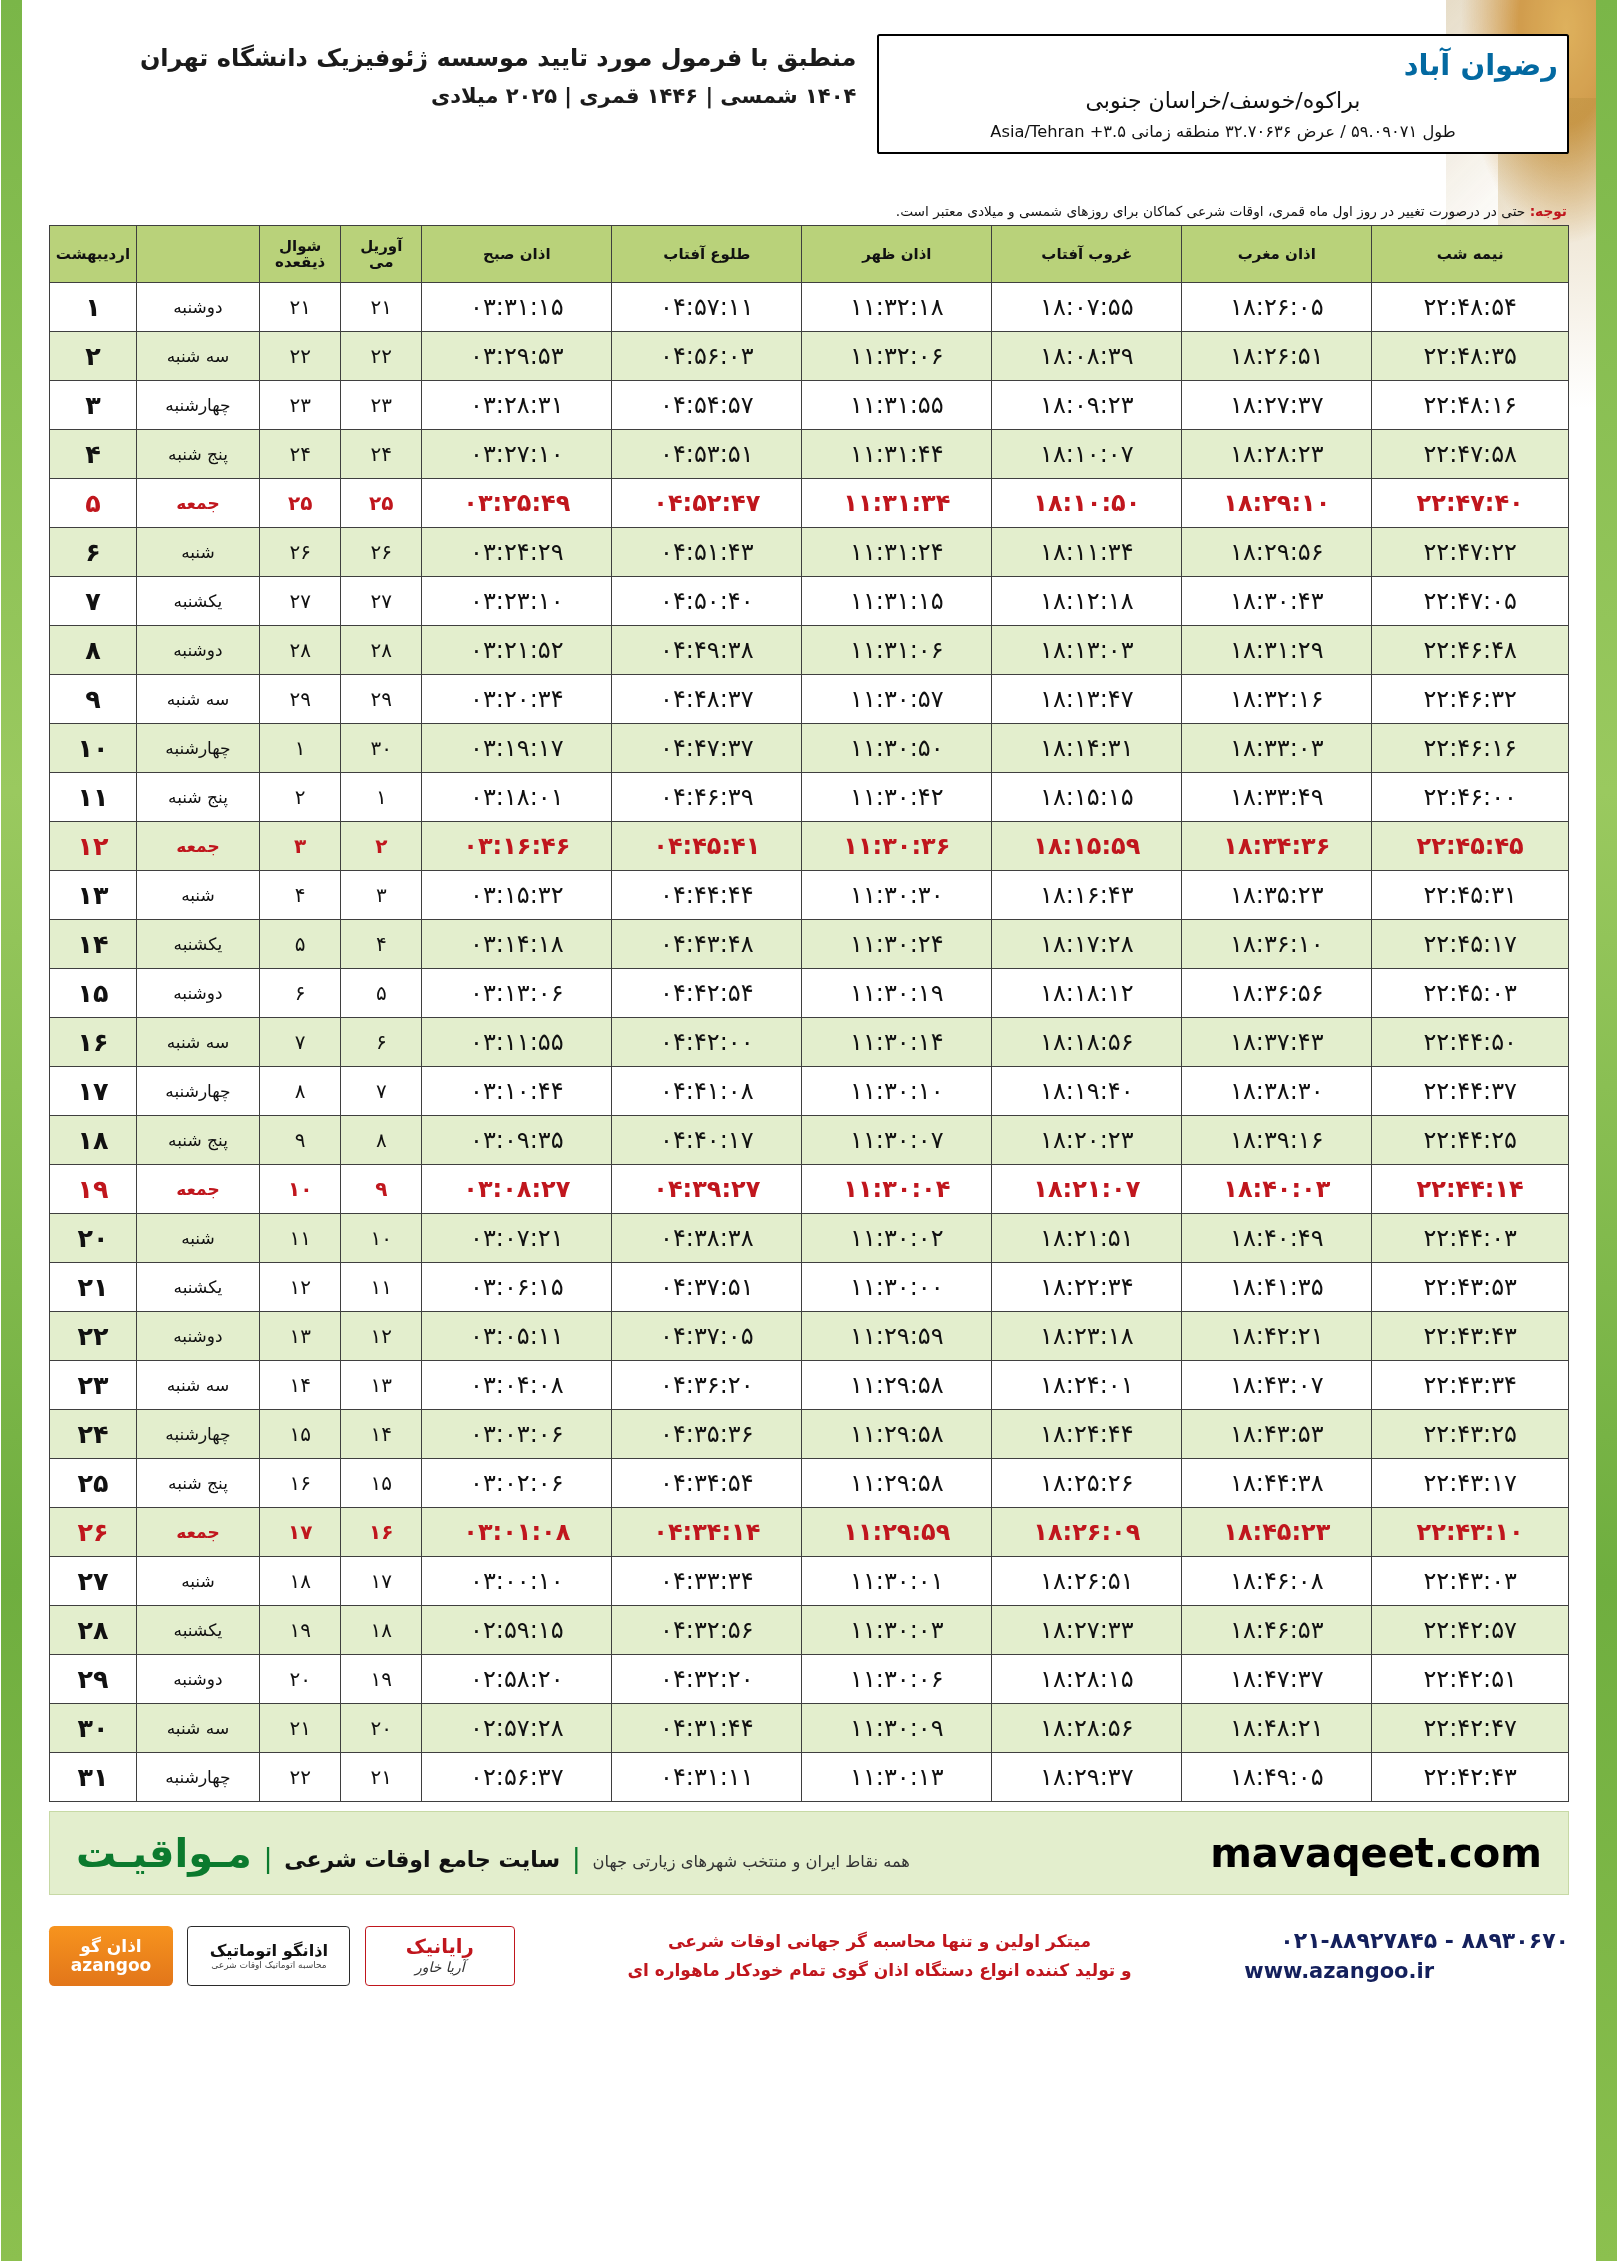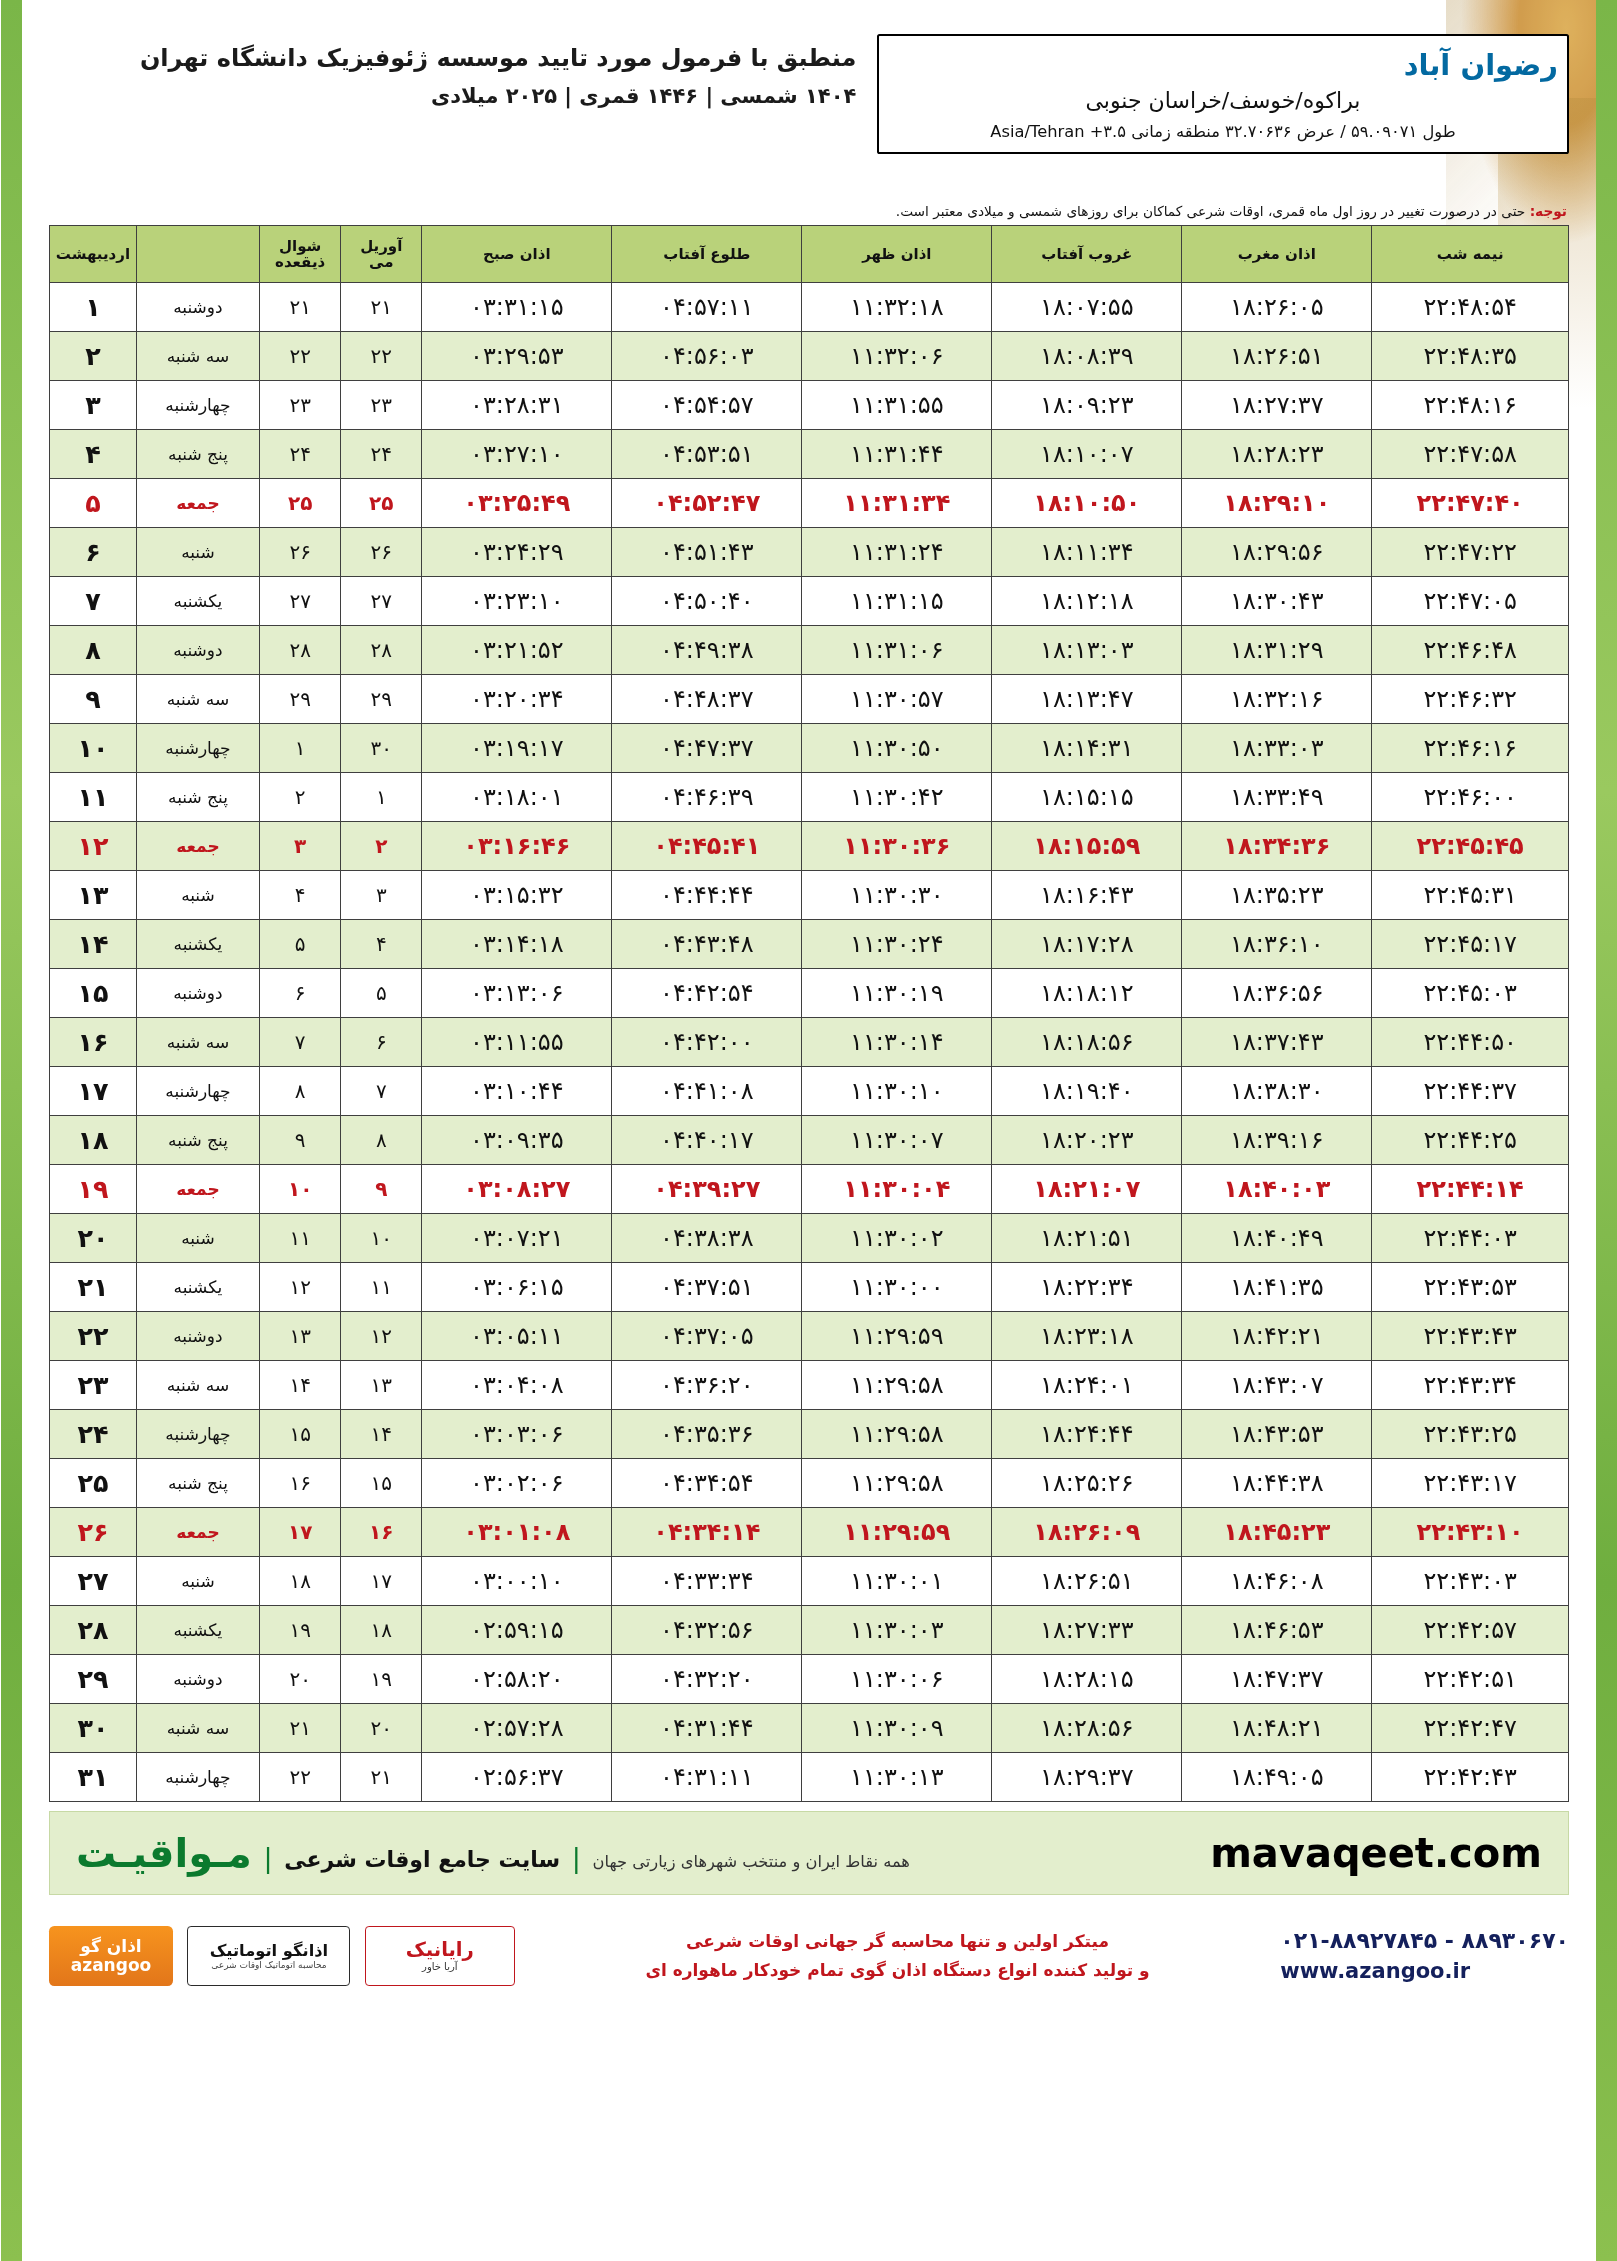--- a/index.html
+++ b/index.html
@@ -141,36 +141,36 @@
   .brand-tag { font-size:22px; font-weight:bold; color:#111; }
   .brand-tag2 { font-size:16.3px; color:#333; }
   .site-url { font-size:40px; font-weight:bold; color:#000000; font-family:"DejaVu Sans", sans-serif; }
 
   .footer-bottom {
     margin: 11.7px 27px 0 27px;
     display:flex; align-items:center; justify-content:space-between;
     height: 98px;
   }
   .fb-left { text-align:left; direction:ltr; }
-  .fb-phone { font-size:22px; font-weight:bold; color:#14205c; letter-spacing:0.7px; }
+  .fb-phone { font-size:22px; font-weight:bold; color:#14205c; letter-spacing:0.7px;margin-left:36px; }
   .fb-site { font-size:21px; font-weight:bold; color:#14205c; margin-top:6.5px; }
   .fb-center { text-align:center; color:#c0161d; font-size:17px; line-height:1.7; font-weight:bold;}
   .fb-right { display:flex; align-items:center; gap:14.4px; }
   .logo-azangoo {
     width: 124px; height: 60px;
     background: linear-gradient(180deg,#f7941e,#e2761a);
     border-radius:5.2px; color:#fff; display:flex; align-items:center; justify-content:center;
     font-size:17px; font-weight:bold; flex-direction:column; line-height:1.1;
   }
   .logo-rayanik {
     width: 150px; height: 60px; border:1.3px solid #c0161d; border-radius:3.9px;
     display:flex; flex-direction:column; align-items:center; justify-content:center;
     color:#c0161d; font-weight:bold; font-size:19.6px; line-height:1.15;
   }
-  .logo-rayanik small { font-size:10px; color:#333; font-weight:normal; }
+  .logo-rayanik small { font-size:14px; color:#333; font-weight:normal;font-style:italic; }
   .logo-azan {
     width: 163px; height: 60px; border:1.3px solid #2b2b2b; border-radius:3.9px;
     display:flex; flex-direction:column; align-items:center; justify-content:center;
     font-size:16.3px; font-weight:bold; color:#111; line-height:1.2;
   }
   .logo-azan small { font-size:9px; font-weight:normal; color:#444; }
 </style>
 </head>
 <body>
 

